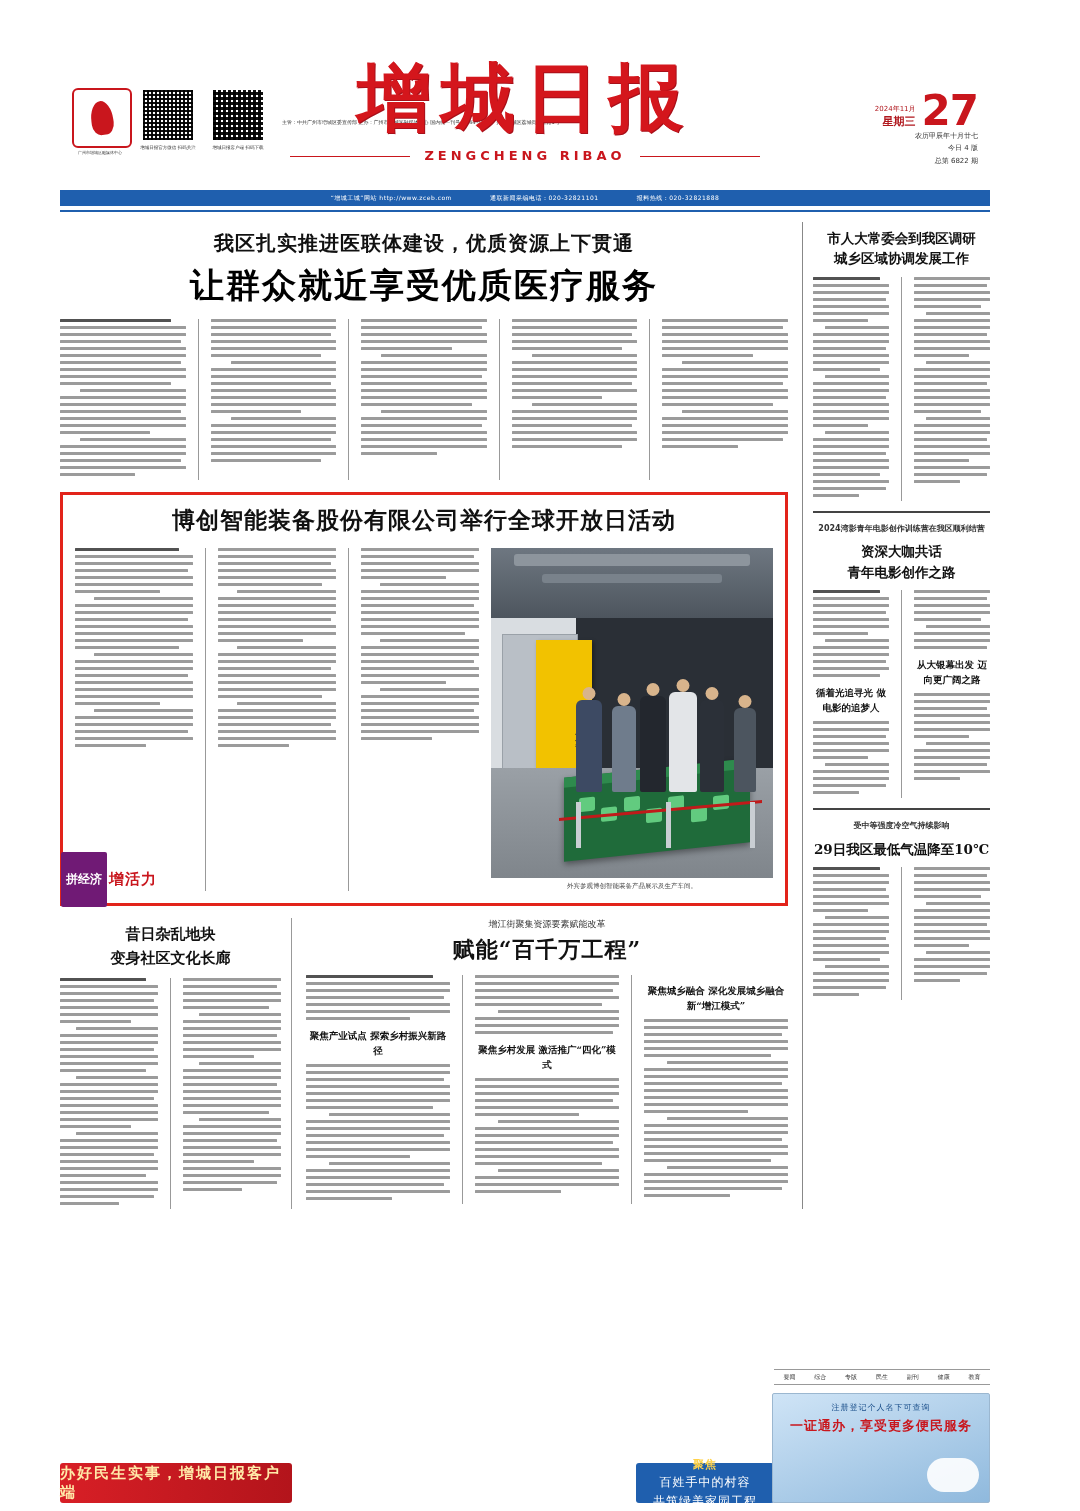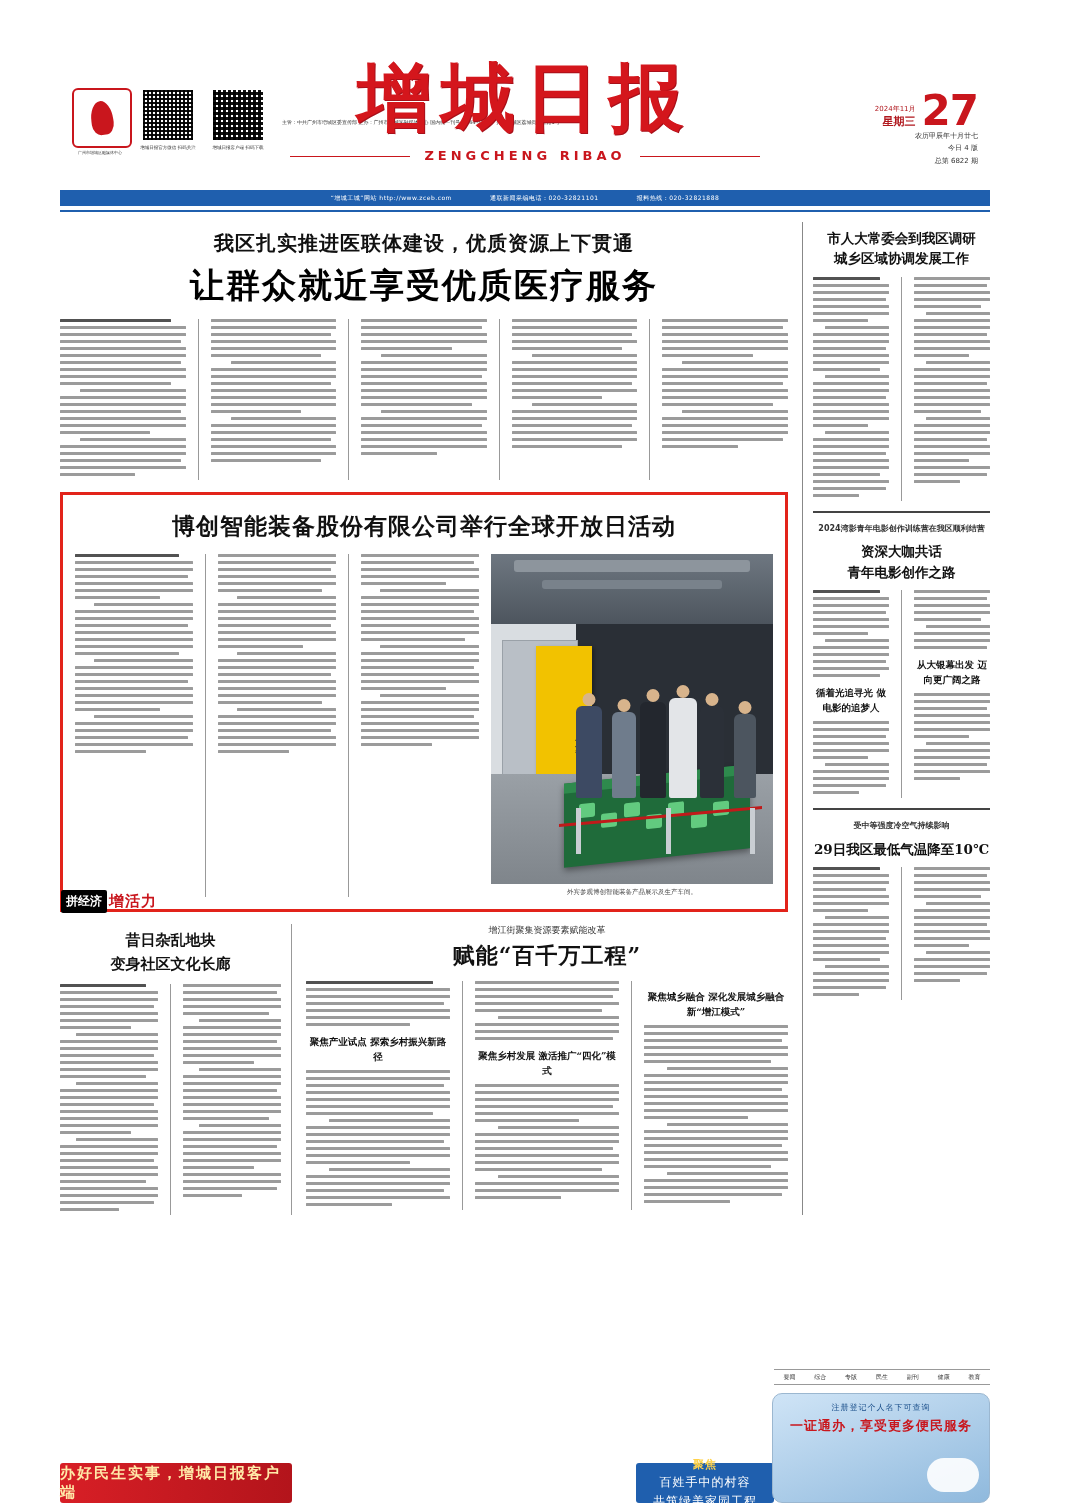--- a/index.html
+++ b/index.html
@@ -101,21 +101,21 @@
     font-weight:700;font-size:13.5px;line-height:1.5;color:#111;margin:6px 0 8px;
   }
   .side-kicker{font-size:8px;text-align:center;color:#333;line-height:1.6;margin-bottom:4px;font-weight:700;}
 
   
   .feature{
     margin-top:12px;border:3px solid #e2231a;padding:10px 12px 12px;box-sizing:border-box;position:relative;background:#fff;
   }
   .feature-title{
     text-align:center;font-family:"DejaVu Serif","Liberation Serif",serif;
-    font-size:23px;font-weight:700;letter-spacing:1px;color:#111;margin:6px 0 12px;
+    font-size:23px;font-weight:700;letter-spacing:1px;color:#111;margin:0 0 12px;
   }
   .feature-body{display:flex;gap:12px;}
   .feat-col{width:118px;}
   .feat-photo{flex:1;position:relative;}
 
   .photo{
     width:100%;height:330px;position:relative;overflow:hidden;background:#2a2f36;
   }
   .photo .ceiling{position:absolute;left:0;right:0;top:0;height:70px;background:linear-gradient(#6e7781,#4d555e);}
   .photo .ductA{position:absolute;left:8%;top:6px;width:84%;height:12px;background:#8d959d;border-radius:3px;}
@@ -140,21 +140,21 @@
   .photo .person{position:absolute;bottom:86px;border-radius:6px 6px 2px 2px;}
   .photo .head{position:absolute;width:13px;height:13px;border-radius:50%;background:#d8b48c;left:50%;transform:translateX(-50%);top:-13px;}
   .photo .rope{position:absolute;left:24%;bottom:66px;width:72%;height:3px;background:#c01a1a;transform:skewY(-5deg);}
   .photo .post{position:absolute;width:5px;height:46px;background:#c9ced3;bottom:30px;}
   .photo-cap{text-align:center;font-size:6.5px;color:#444;margin-top:4px;}
 
   .econ-badge{
     position:absolute;left:-2px;bottom:-4px;display:flex;align-items:center;gap:2px;
   }
   .econ-badge .b1{
-    background:#000000;color:#fff;font-size:12px;font-weight:700;padding:3px 5px;border-radius:2px;
+    background:#701a75;color:#fff;font-size:12px;font-weight:700;padding:19px 5px;border-radius:2px;
     font-family:"DejaVu Serif","Liberation Serif",serif;
   }
   .econ-badge .b2{
     color:#c9161d;font-size:15px;font-weight:700;font-family:"DejaVu Serif","Liberation Serif",serif;letter-spacing:1px;
   }
 
   
   .lower{display:flex;gap:14px;margin-top:12px;}
   .low-left{width:232px;border-right:1px solid #999;padding-right:10px;box-sizing:border-box;}
   .low-mid{width:482px;}
@@ -181,21 +181,21 @@
   .ad-red span{color:#ffe9a8;font-size:15px;font-weight:700;letter-spacing:2px;
     font-family:"DejaVu Serif","Liberation Serif",serif;}
   .ad-blue{
     position:absolute;left:636px;bottom:8px;width:138px;height:40px;background:#1f5fae;border-radius:3px;
     display:flex;align-items:center;justify-content:center;flex-direction:column;gap:2px;
   }
   .ad-blue .t1{color:#ffd24a;font-size:11px;font-weight:700;letter-spacing:1px;}
   .ad-blue .t2{color:#fff;font-size:12px;letter-spacing:1px;}
   .ad-side{
     position:absolute;right:60px;bottom:8px;width:216px;height:108px;
-    background:linear-gradient(160deg,#cfe4f6,#8fb9dd);border:1px solid #9bb7d0;border-radius:10px;overflow:hidden;
+    background:linear-gradient(160deg,#cfe4f6,#8fb9dd);border:1px solid #9bb7d0;border-radius:2px;overflow:hidden;
   }
   .ad-side .hd{font-size:8px;color:#1b4f8a;text-align:center;margin-top:8px;letter-spacing:1px;}
   .ad-side .big{font-size:13px;color:#c9161d;font-weight:700;text-align:center;margin-top:4px;letter-spacing:1px;
     font-family:"DejaVu Serif","Liberation Serif",serif;}
   .ad-side .pill{
     position:absolute;right:10px;bottom:10px;width:52px;height:34px;background:#fff;border-radius:18px;opacity:.9;
   }
   .side-strip{
     position:absolute;right:60px;bottom:126px;width:216px;height:14px;border-top:1px solid #999;border-bottom:1px solid #999;
     display:flex;align-items:center;justify-content:space-around;font-size:6px;color:#333;

